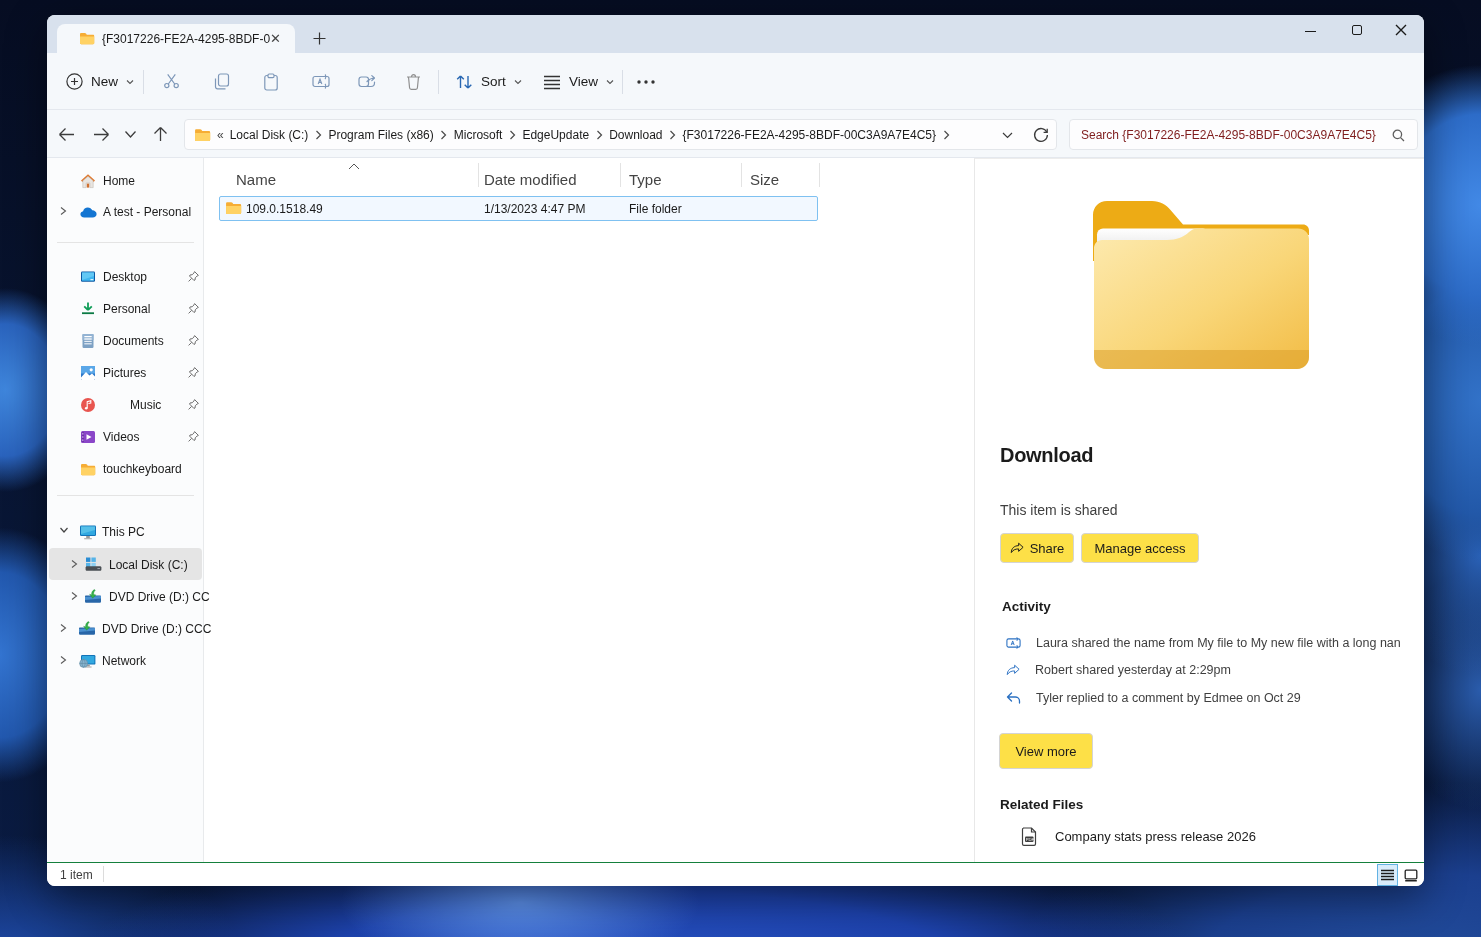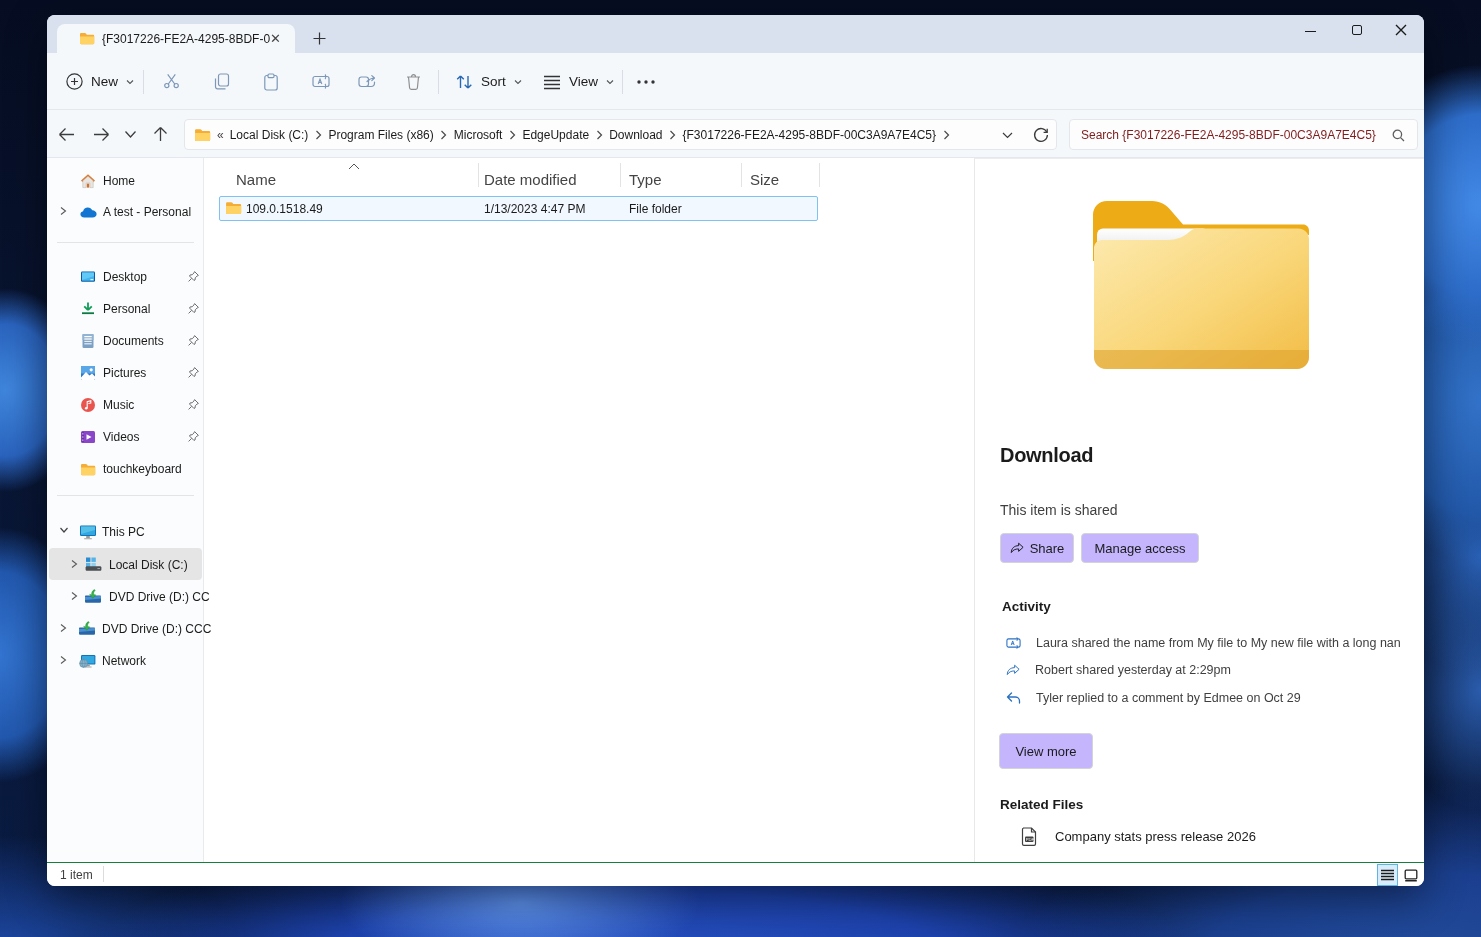--- a/index.html
+++ b/index.html
@@ -77,21 +77,21 @@
   .selrow {
     position:absolute; left:15px; top:38px; width:599px; height:25px;
     background:#f2f8ff; border:1px solid #7fc1f1; border-radius:2px;
   }
   .cell { position:absolute; font-size:12px; color:#1b1b1b; white-space:nowrap; }
   
   .dpane { position:absolute; left:927px; top:0; width:450px; height:704px; background:#fff; border-left:1px solid #e8e8e8; border-top:1px solid #ececec; overflow:hidden; }
   .dpane h1 { font-size:20px; font-weight:700; color:#1b1b1b; position:absolute; left:25px; top:285px; letter-spacing:-.3px; }
   .shared { position:absolute; left:25px; top:343px; font-size:14px; color:#3f3f3f; }
   .btn {
-    position:absolute; height:30px; border:1px solid #d4d4d4; border-radius:4px; background:#c4b5fd;
+    position:absolute; height:30px; border:1px solid #d4d4d4; border-radius:4px; background:#fde047;
     font-size:13px; color:#1b1b1b; display:flex; align-items:center; justify-content:center;
   }
   .acth { position:absolute; left:27px; top:440px; font-size:13.5px; font-weight:700; color:#1b1b1b; }
   .actrow { position:absolute; left:31px; font-size:12.5px; color:#3f3f3f; display:flex; align-items:center; white-space:nowrap; }
   .actrow .t { margin-left:15px; }
   .relh { position:absolute; left:25px; top:638px; font-size:13.5px; font-weight:700; color:#1b1b1b; }
   
   .statusbar { position:absolute; left:0; top:847px; width:100%; height:37px; background:#fff; border-top:1px solid #15803d; }
   .statusbar .cnt { position:absolute; left:13px; top:5px; font-size:12px; color:#3f3f3f; }
   .statusbar .ssep2 { position:absolute; left:56px; top:3px; width:1px; height:16px; background:#dcdcdc; }
@@ -331,21 +331,21 @@
             <rect x="1" y="1" width="14" height="14" rx="1.5" fill="#2c77c9"></rect>
             <rect x="1" y="1" width="14" height="7.5" fill="#5aa7e8"></rect>
             <path d="M1 12.5 L6 7 L9.5 10.5 L12 8.5 L15 11.5 V13.5 C15 14.3 14.3 15 13.5 15 H2.5 C1.7 15 1 14.3 1 13.5 Z" fill="#fff"></path>
             <circle cx="11.2" cy="4.8" r="1.6" fill="#fff"></circle>
           </svg>
         <span class="lbl" style="margin-left:56px;">Pictures</span>
         <svg class="pin" width="13" height="13" viewBox="0 0 13 13">
             <path d="M7.6 1.6 L11.4 5.4 L10.1 6 L8.3 7.8 L8 10 L6.9 10.4 L2.6 6.1 L3 5 L5.2 4.7 L7 2.9 Z M4.6 8.4 L1.6 11.4" fill="none" stroke="#6e6e6e" stroke-width="1"></path>
           </svg>
       </div>
-      <div class="srow" style="top:232px;">
+      <div class="srow" style="top:232px;padding-left:27px;">
         <svg class="icon" width="16" height="16" viewBox="0 0 16 16">
             <circle cx="8" cy="8" r="7" fill="#e8554f"></circle>
             <path d="M7.2 11.2 V4.6 L10.8 3.8 V6 L8.4 6.5" fill="none" stroke="#fff" stroke-width="1.1"></path>
             <circle cx="6.2" cy="11.2" r="1.3" fill="#fff"></circle>
           </svg>
         <span class="lbl" style="margin-left:56px;">Music</span>
         <svg class="pin" width="13" height="13" viewBox="0 0 13 13">
             <path d="M7.6 1.6 L11.4 5.4 L10.1 6 L8.3 7.8 L8 10 L6.9 10.4 L2.6 6.1 L3 5 L5.2 4.7 L7 2.9 Z M4.6 8.4 L1.6 11.4" fill="none" stroke="#6e6e6e" stroke-width="1"></path>
           </svg>
       </div>

